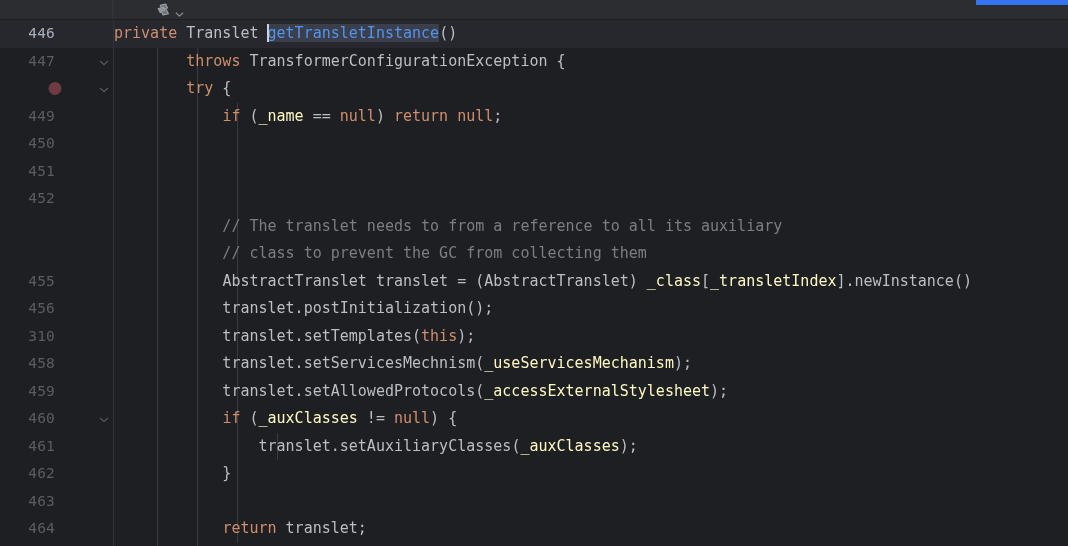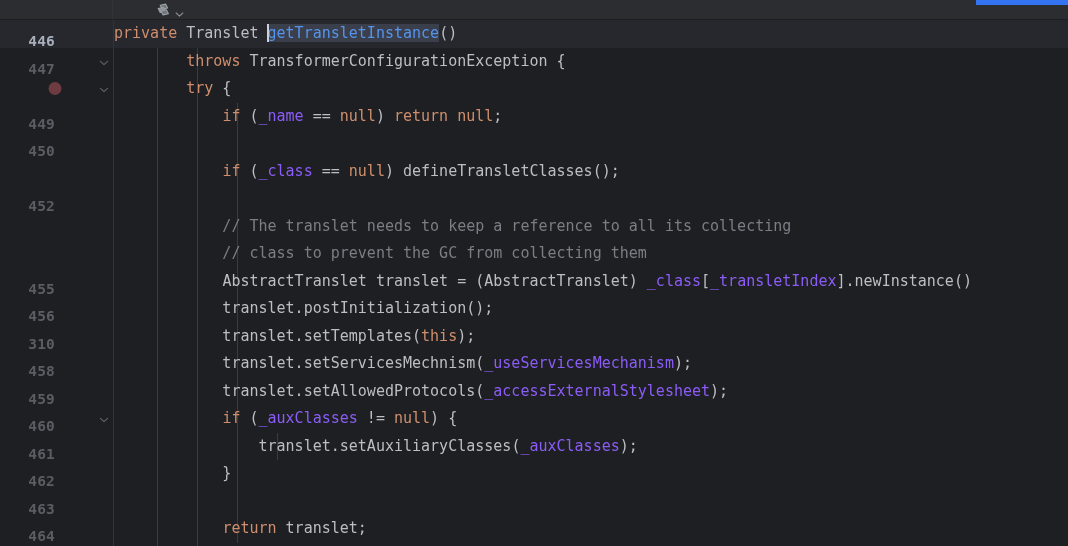--- a/index.html
+++ b/index.html
@@ -95,28 +95,27 @@
     width: 113px;
     height: 27.5px;
     box-sizing: border-box;
   }
   .gutter-row.current {
     background: #26282e;
   }
   .linenum {
     position: absolute;
     right: 58px;
-    top: 12px;
+    top: 4px;
     font-size: 14.5px;
     line-height: 19px;
     color: #5a5d63;
     text-align: right;
     white-space: nowrap;
     letter-spacing: .2px;
-    font-weight: bold;
   }
   .linenum.active {
     color: #a9b0bb;
   }
   .fold {
     position: absolute;
     left: 98px;
     top: 9px;
     width: 12px;
     height: 12px;
@@ -166,21 +165,21 @@
 
   
   .indent-guide {
     position: absolute;
     width: 1px;
     background: #393b40;
   }
 
   
   .kw   { color: #cf8e6d; }
-  .fld  { color: #8b5cf6; text-align: center; }
+  .fld  { color: #fef9c3; text-align: center; }
   .typ  { color: #bcbec4; }
   .mth  { color: #bcbec4; }
   .cmt  { color: #7a7e85; }
   .sel  { color: #5594ec; background: #3a3f4b; }
 
   .caret {
     display: inline-block;
     width: 2px;
     height: 18px;
     background: #cdd2da;
@@ -236,20 +235,23 @@
             <path d="M2.4 4.3 L6 7.7 L9.6 4.3" fill="none" stroke="#6e7379" stroke-width="1.15" stroke-linecap="round" stroke-linejoin="round"></path>
           </svg>
       </span>
     </div>
     <div class="gutter-row" style="top:82.5px">
       <span class="linenum">449</span>
     </div>
     <div class="gutter-row" style="top:110px">
       <span class="linenum">450</span>
     </div>
+    <div class="gutter-row" style="top:137.5px">
+      <span class="linenum">451</span>
+    </div>
     <div class="gutter-row" style="top:165px">
       <span class="linenum">452</span>
     </div>
     <div class="gutter-row" style="top:247.5px">
       <span class="linenum">455</span>
     </div>
     <div class="gutter-row" style="top:275px">
       <span class="linenum">456</span>
     </div>
     <div class="gutter-row" style="top:302.5px">
@@ -304,30 +306,27 @@
     </div>
 
     <div class="code-row" style="top:82.5px">
       <div class="code-text" style="left:0px">            <span class="kw">if</span> (<span class="fld">_name</span> == <span class="kw">null</span>) <span class="kw">return</span> <span class="kw">null</span>;</div>
     </div>
 
     <div class="code-row" style="top:110px">
       <div class="code-text" style="left:0px"> </div>
     </div>
 
-    <div class="code-row" style="top:137.5px">
-      <div class="code-text" style="left:0px">            <span class="kw">if</span> (<span class="fld">_class</span> == <span class="kw">null</span>) <span class="mth">defineTransletClasses</span>();</div>
-    </div>
 
     <div class="code-row" style="top:165px">
       <div class="code-text" style="left:0px"> </div>
     </div>
 
     <div class="code-row" style="top:192.5px">
-      <div class="code-text" style="left:0px"><span class="cmt">            // The translet needs to keep a reference to all its collecting</span></div>
+      <div class="code-text" style="left:0px"><span class="cmt">            // The translet needs to from a reference to all its auxiliary</span></div>
     </div>
 
     <div class="code-row" style="top:220px">
       <div class="code-text" style="left:0px"><span class="cmt">            // class to prevent the GC from collecting them</span></div>
     </div>
 
     <div class="code-row" style="top:247.5px">
       <div class="code-text" style="left:0px">            <span class="typ">AbstractTranslet</span> translet = (<span class="typ">AbstractTranslet</span>) <span class="fld">_class</span>[<span class="fld">_transletIndex</span>].<span class="mth">newInstance</span>()</div>
     </div>
 

